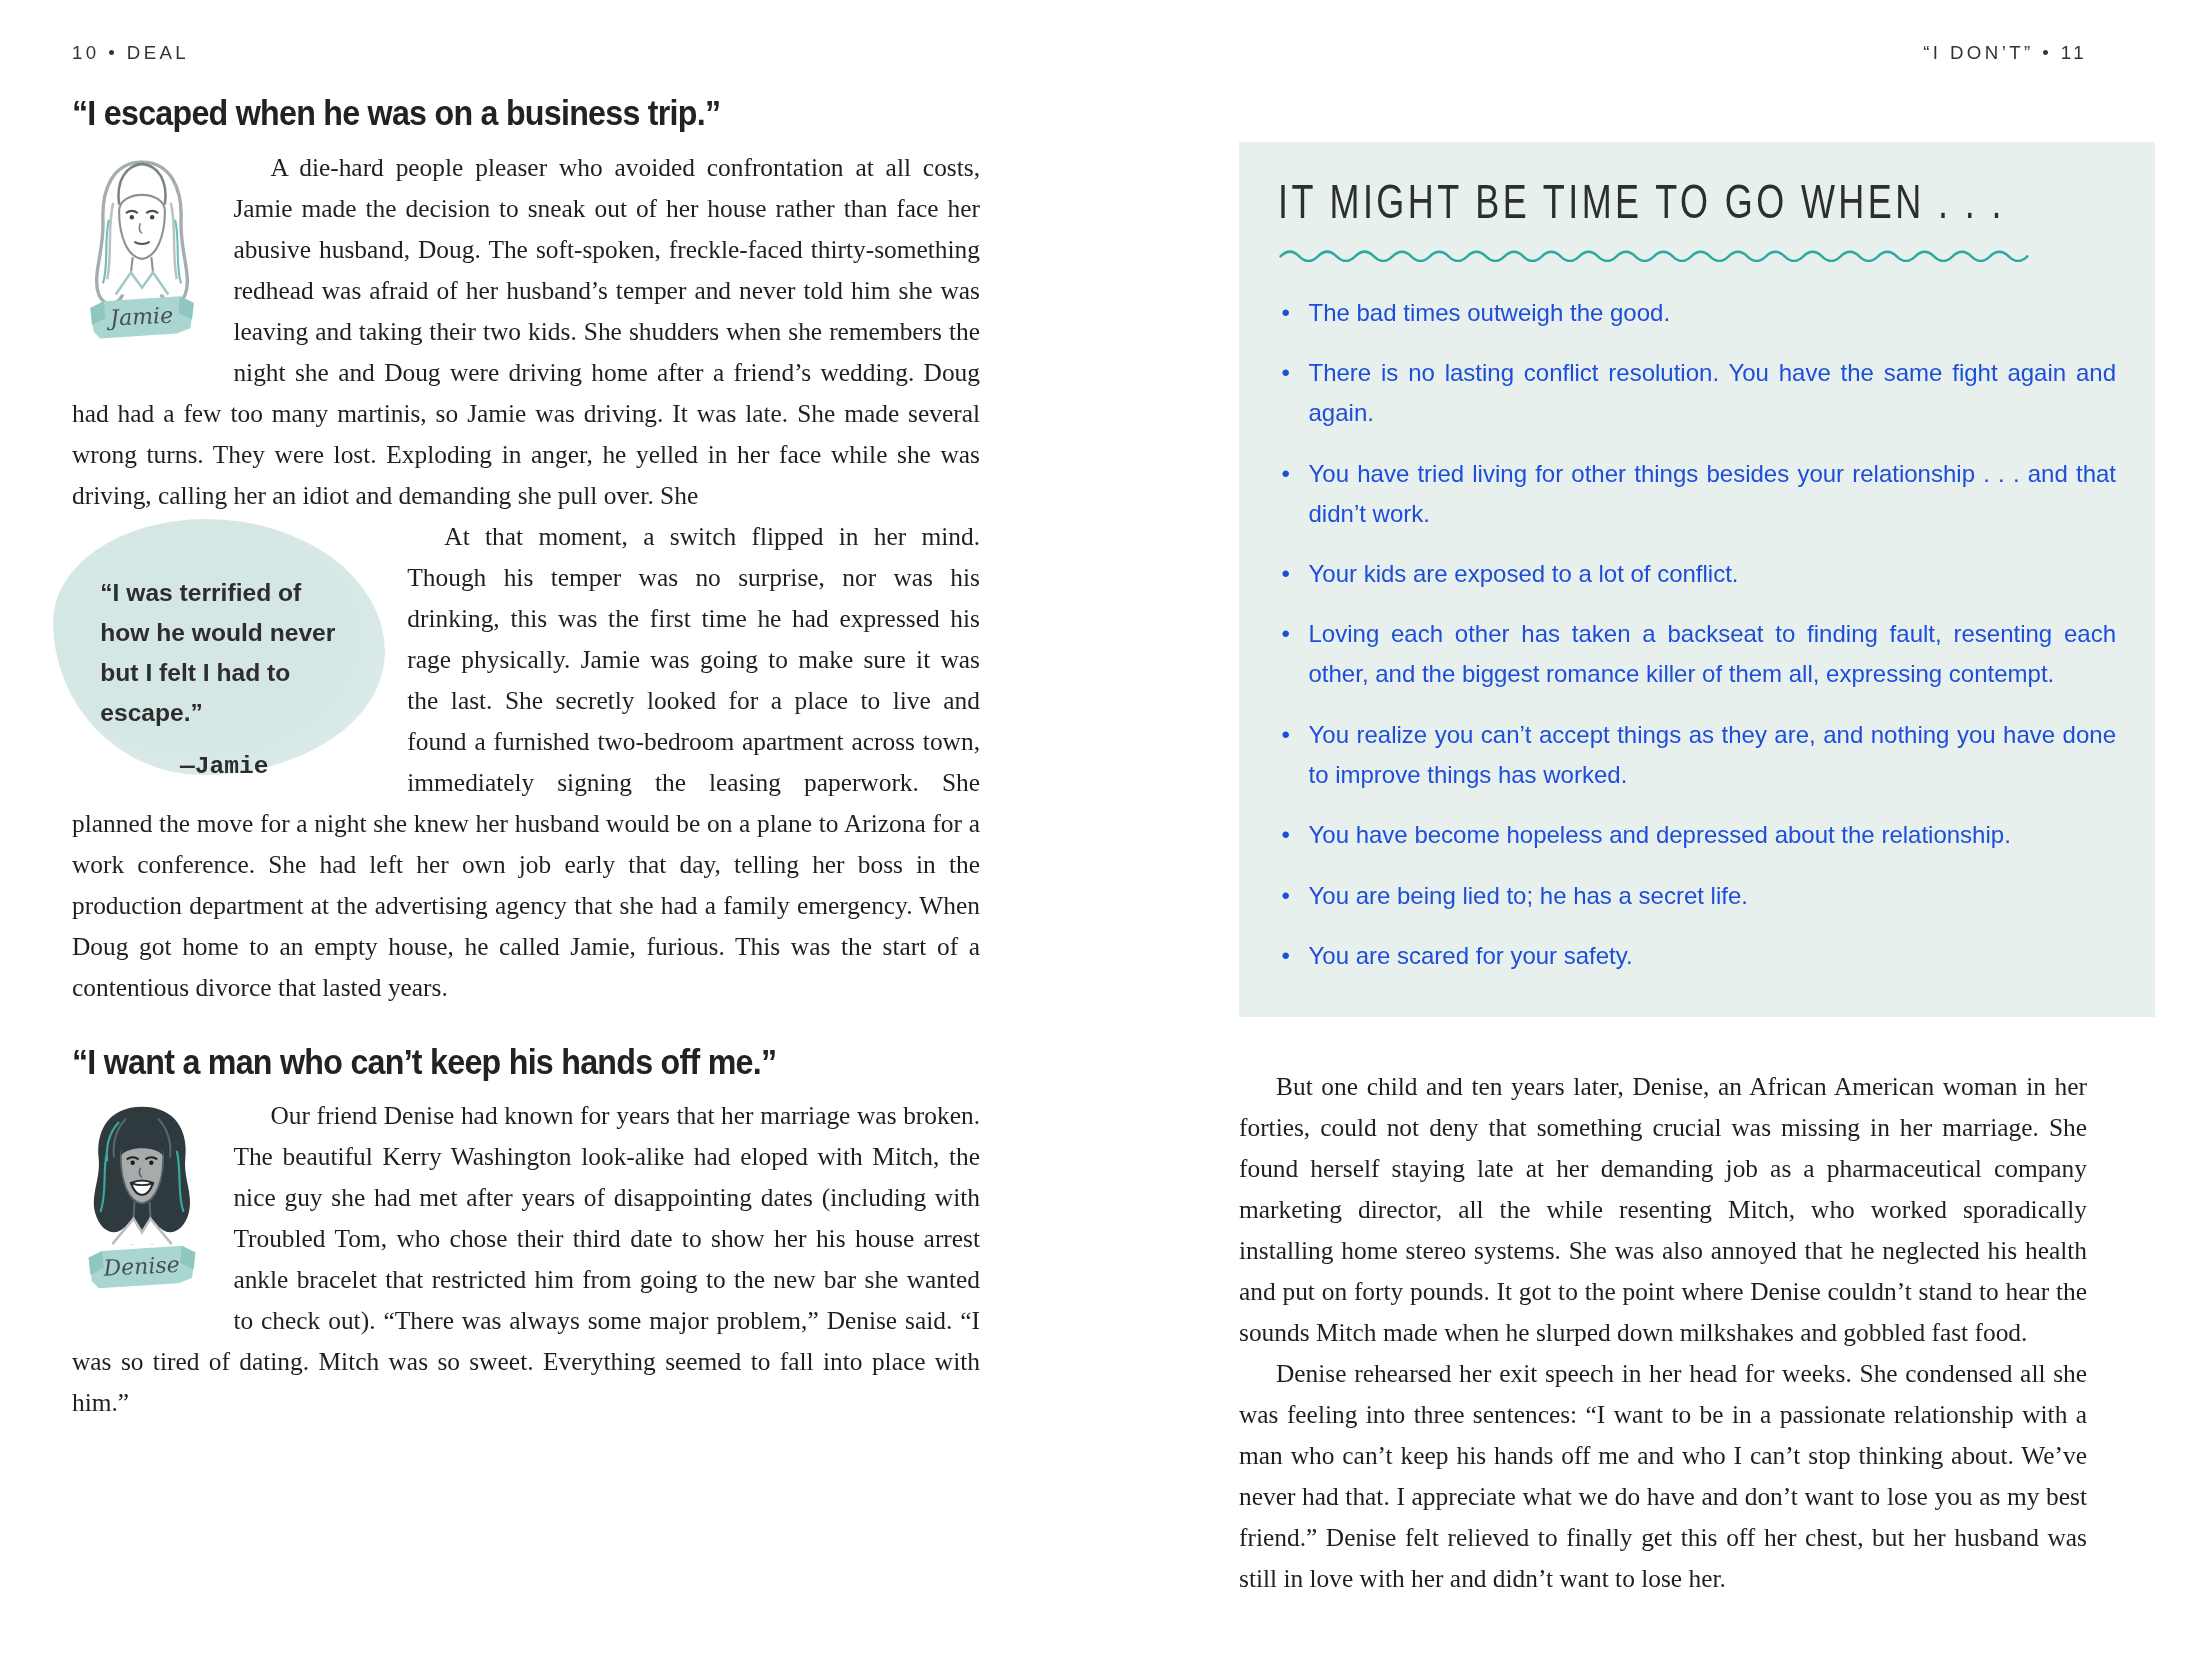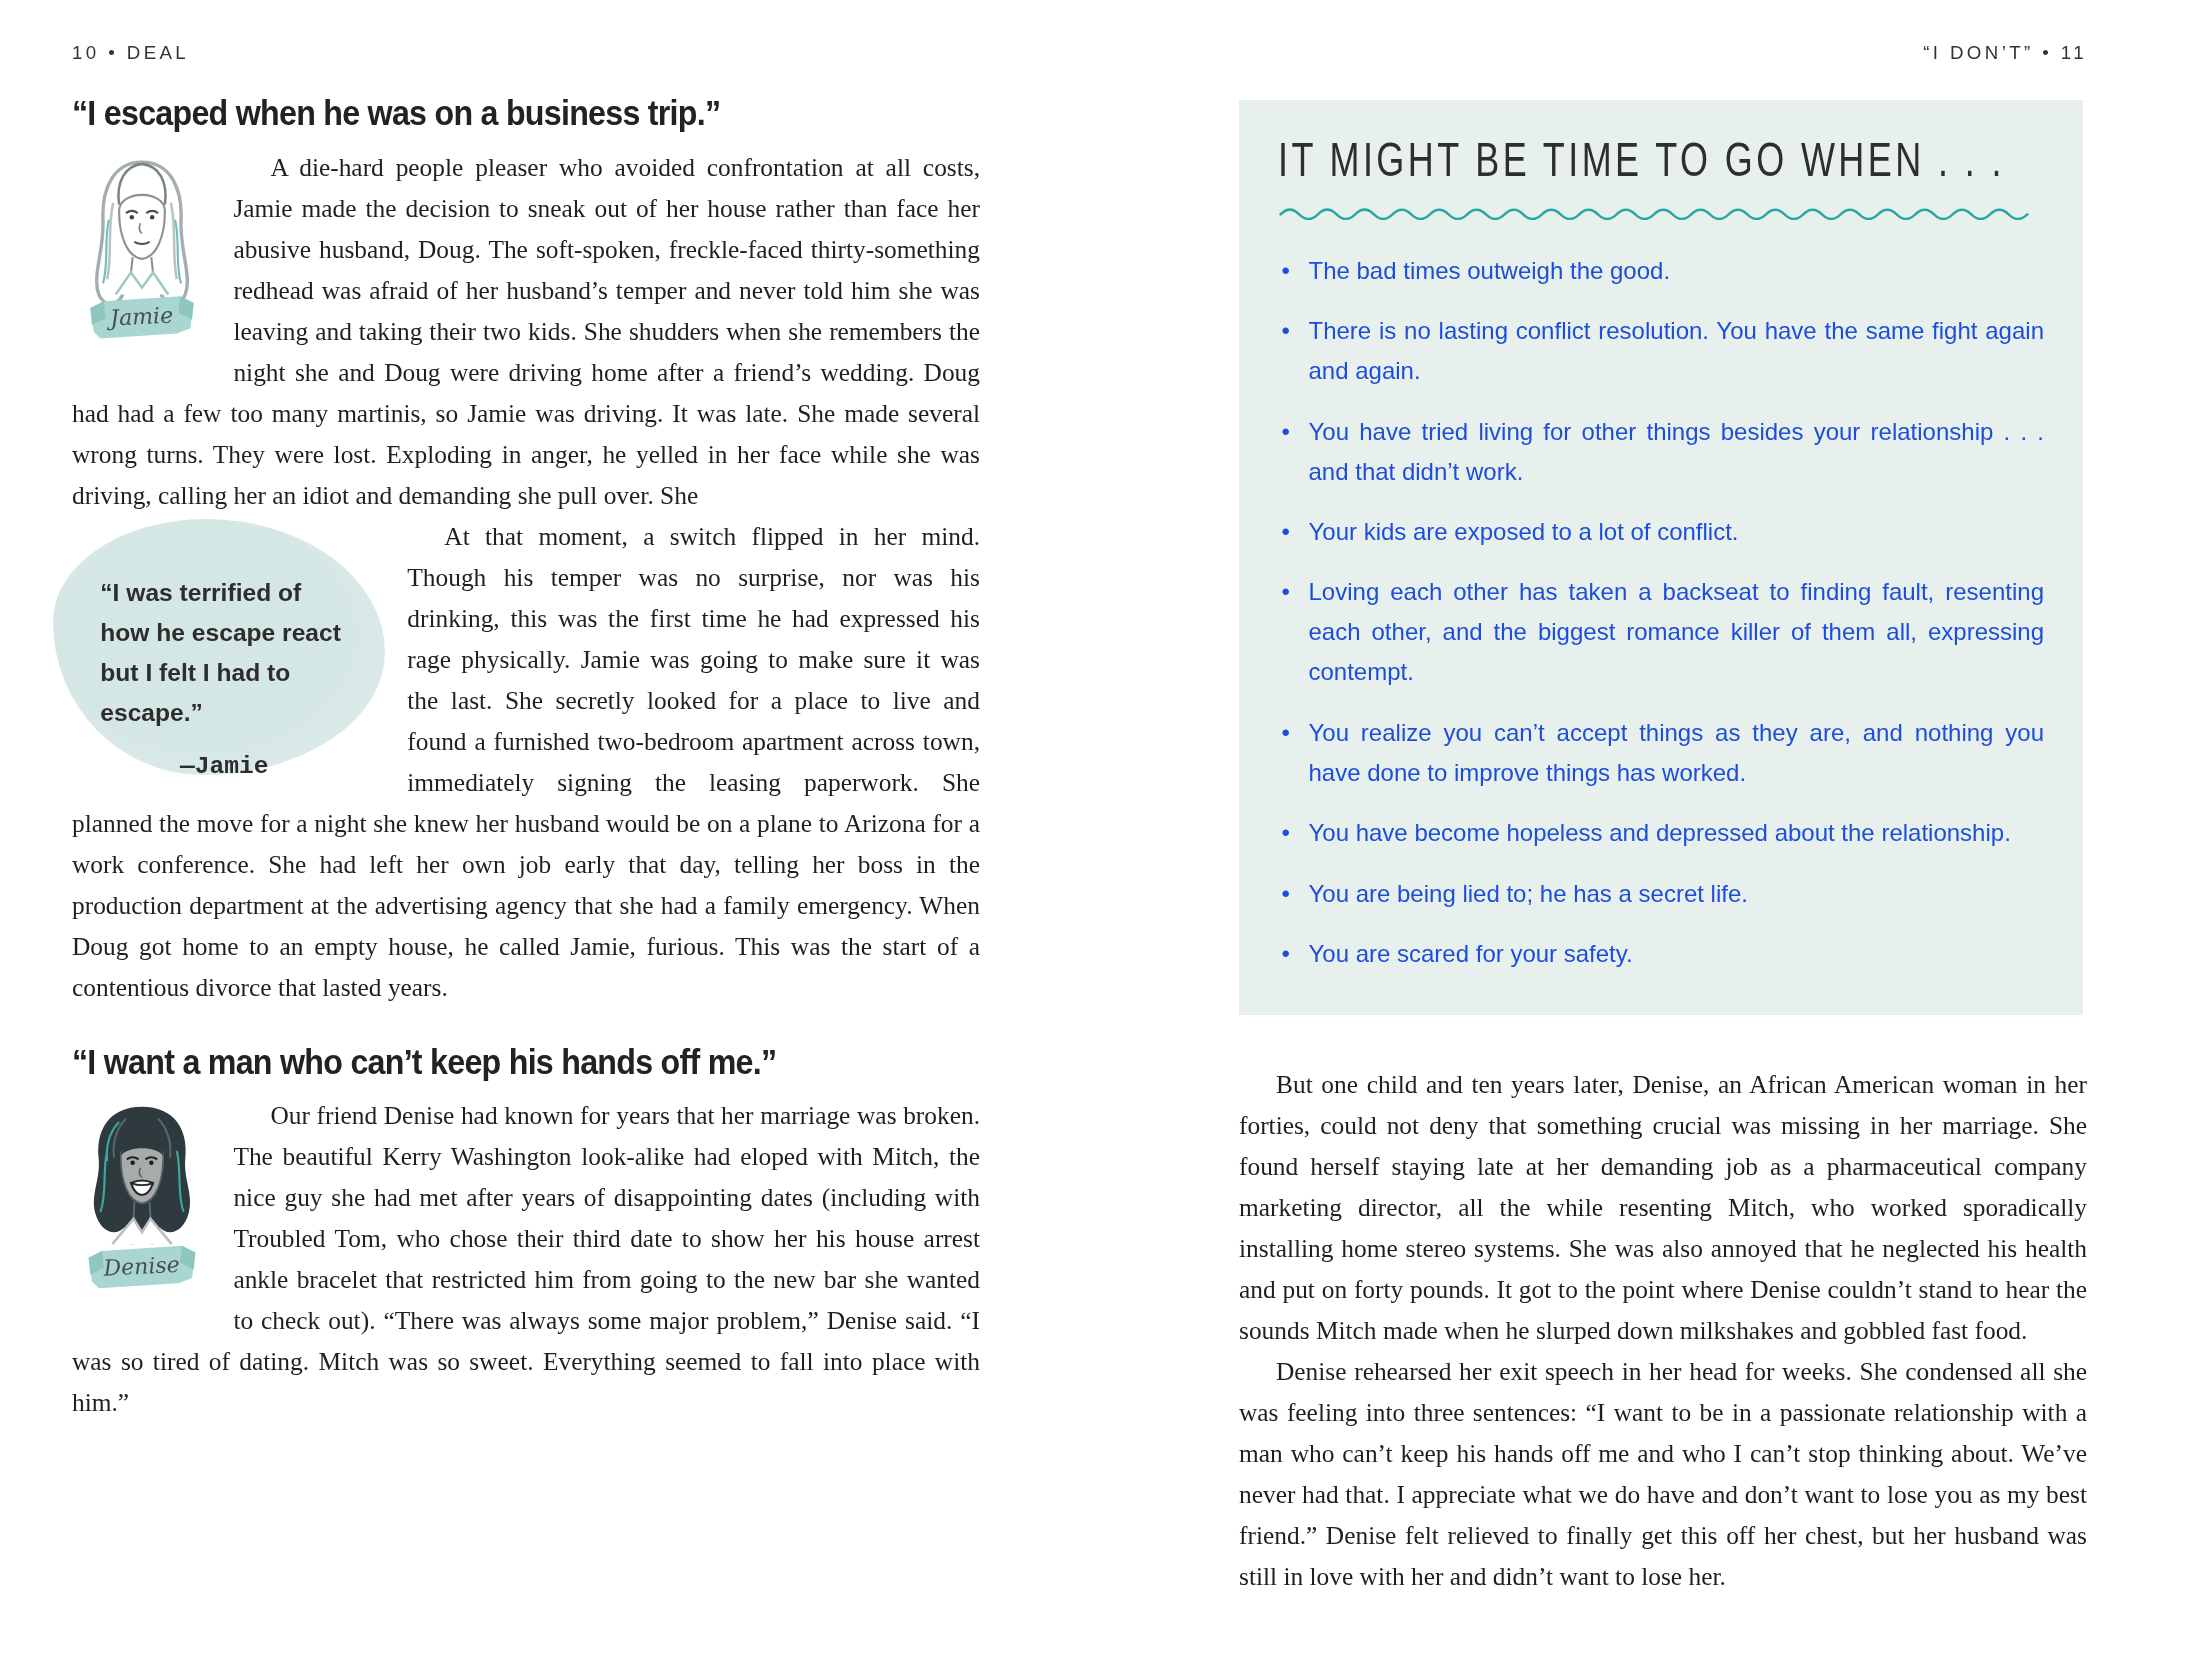--- a/index.html
+++ b/index.html
@@ -48,22 +48,22 @@
     border-radius:46% 54% 55% 45% / 40% 52% 48% 60%;
     padding:54px 32px 0 47px;
     font-family:"Liberation Sans", sans-serif; font-weight:700;
     font-size:24.6px; line-height:40px; color:#2d2d2d;
     text-indent:0; text-align:left;
   }
   .blob .attr { text-align:center; margin-top:14px; padding-right:5.1px;font-family:Liberation Mono, monospace; }
 
   
   .callout {
-    background:#e8f0ee; margin-top:36px; padding:46px 39px 41px 39px;
-    box-sizing:border-box; width:844px;
+    background:#e8f0ee; margin-top:78px; padding:46px 39px 41px 39px;
+    box-sizing:border-box; width:916px;
   }
   .callout-title {
     font-family:"Liberation Sans", sans-serif; font-weight:400;
     font-size:36px; letter-spacing:3.4px; color:#2b2f2f;
     display:inline-block; transform:scaleY(1.35); transform-origin:left bottom;
     white-space:nowrap;
   }
   .wavy { display:block; margin-top:17px; }
   .bullets {
     list-style:none; margin:30.5px 0 0 0; padding:0;
@@ -117,21 +117,21 @@
 
         <path d="M68 124 L66 142 M90 124 L92 142" stroke="#8d9293" stroke-width="2.5"></path>
         <path d="M48 168 L66 142 L79 160 L92 142 L110 168" fill="#ffffff" stroke="#9fc9c4" stroke-width="3"></path>
 
         <path d="M18 184 L34 176 L124 170 L140 178 L136 208 L120 214 L30 220 L22 212 Z" fill="#a9d6d0"></path>
         <path d="M18 184 L34 176 L36 196 L20 204 Z" fill="#8fc7c0"></path>
         <path d="M140 178 L124 170 L122 190 L138 198 Z" fill="#8fc7c0"></path>
         <text x="79" y="203" text-anchor="middle" font-family="DejaVu Serif, serif" font-style="italic" font-size="26" fill="#4a4f50" transform="rotate(-3 79 203)">Jamie</text>
       </svg>
         </span><span>A die-hard people pleaser who avoided confrontation at all costs, Jamie made the decision to sneak out of her house rather than face her abusive husband, Doug. The soft-spoken, freckle-faced thirty-something redhead was afraid of her husband’s temper and never told him she was leaving and taking their two kids. She shudders when she remembers the night she and Doug were driving home after a friend’s wedding. Doug had had a few too many martinis, so Jamie was driving. It was late. She made several wrong turns. They were lost. Exploding in anger, he yelled in her face while she was driving, calling her an idiot and demanding she pull over. She</span>
-      <span class="blob"><span>“I was terrified of how he escape react but I felt I had to escape.”</span><span class="attr" style="display:block">—Jamie</span></span>
+      <span class="blob"><span>“I was terrified of how he would never but I felt I had to escape.”</span><span class="attr" style="display:block">—Jamie</span></span>
     </p>
 
     <p class="para indent">At that moment, a switch flipped in her mind. Though his temper was no surprise, nor was his drinking, this was the first time he had expressed his rage physically. Jamie was going to make sure it was the last. She secretly looked for a place to live and found a furnished two-bedroom apartment across town, immediately signing the leasing paperwork. She planned the move for a night she knew her husband would be on a plane to Arizona for a work conference. She had left her own job early that day, telling her boss in the production department at the advertising agency that she had a family emergency. When Doug got home to an empty house, he called Jamie, furious. This was the start of a contentious divorce that lasted years.</p>
 
     <div class="section2">
       <div class="story-heading">“I want a man who can’t keep his hands off me.”</div>
 
       <p class="para indent">
         <span class="fig">
             <svg viewBox="0 0 158 230" style="font-size:30px">

